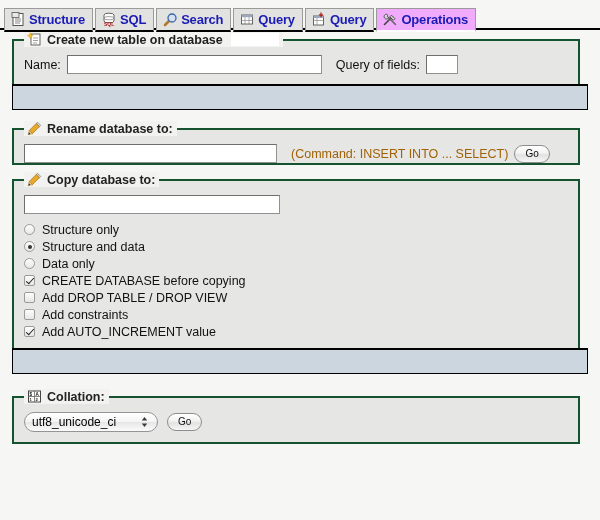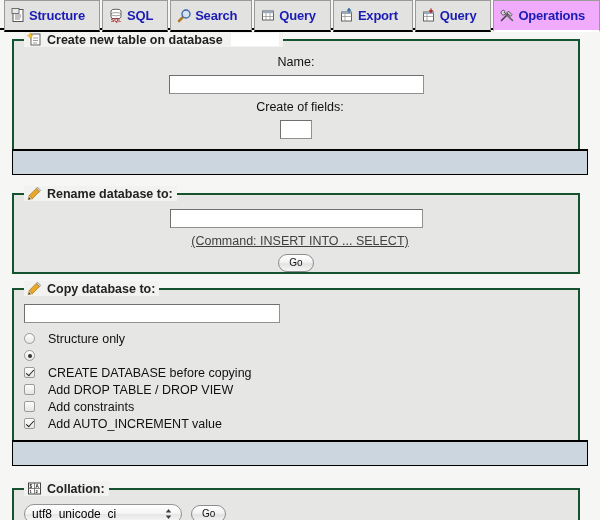--- a/index.html
+++ b/index.html
@@ -36,22 +36,22 @@
     display: flex;
     align-items: flex-end;
     position: relative;
     z-index: 3;
     height: 100%;
   }
   .tab {
     display: flex;
     align-items: center;
     gap: 3px;
-    height: 32px;
-    padding: 0 14px 0 6px;
+    height: 24px;
+    padding: 0 7px 0 6px;
     box-sizing: border-box;
     background: #e2e2e0;
     border: 1px solid #9a9a98;
     border-bottom: 2px solid #000;
     margin-right: 2px;
     font-weight: bold;
     font-size: 13px;
     color: #1b1bb5;
     white-space: nowrap;
     cursor: pointer;
@@ -102,61 +102,61 @@
   .fs-footer {
     margin: 0 12px 0 12px;
     height: 26px;
     background: #ccd6de;
     border: 1px solid #000;
     border-top: 2px solid #000;
     box-sizing: border-box;
   }
 
   
-  .row { display: flex; align-items: center; gap: 6px; flex-direction: column; }
+  .row { display: flex; align-items: center; gap: 6px; }
   .lbl { font-size: 12.5px; color: #111; }
   input.txt {
     font-family: "Liberation Sans", sans-serif;
     font-size: 12px;
     height: 19px;
     box-sizing: border-box;
     border: 1px solid #919191;
     border-top-color: #6f6f6f;
     border-left-color: #6f6f6f;
     background: #fff;
     padding: 1px 3px;
     color: #000;
   }
   .w-name { width: 255px; }
   .w-num  { width: 32px; }
   .w-rename { width: 253px; }
   .w-copy { width: 256px; }
 
-  .cmdtext { font-size: 12.5px; color: #404040; margin-left: 8px; text-decoration: underline; }
+  .cmdtext { font-size: 12.5px; color: #a16207; margin-left: 8px; }
 
   .gobtn {
     font-family: "Liberation Sans", sans-serif;
     font-size: 10px;
     color: #111;
     background: linear-gradient(to bottom, #ffffff 0%, #f2f2f2 45%, #e2e2e2 55%, #f6f6f6 100%);
     border: 1px solid #8d8d8d;
     border-radius: 9px;
     padding: 1px 10px 2px 10px;
     height: 18px;
     line-height: 14px;
     box-sizing: border-box;
     cursor: pointer;
   }
 
   
   .optlist { margin-top: 7px; }
   .opt {
     display: flex;
     align-items: center;
-    gap: 13px;
+    gap: 7px;
     height: 17px;
     font-size: 12.5px;
     color: #111;
     cursor: pointer;
   }
   .radio {
     width: 11px; height: 11px; border-radius: 50%;
     border: 1px solid #9b9b9b;
     background: linear-gradient(to bottom, #fdfdfd, #e8e8e8);
     box-sizing: border-box;
@@ -187,21 +187,21 @@
     width: 3px; height: 7px;
     border: solid #1a1a1a;
     border-width: 0 1.6px 1.6px 0;
     transform: rotate(42deg);
   }
 
   
   .selwrap {
     position: relative;
     display: inline-block;
-    width: 158px;
+    width: 134px;
     height: 20px;
   }
   .selwrap select {
     appearance: none;
     -webkit-appearance: none;
     font-family: "Liberation Sans", sans-serif;
     font-size: 12px;
     width: 100%;
     height: 100%;
     box-sizing: border-box;
@@ -269,32 +269,20 @@
           <rect x="1.5" y="3" width="11" height="9" fill="#fff" stroke="#555" stroke-width="0.9"></rect>
           <rect x="1.5" y="3" width="11" height="2.2" fill="#9aa8bb"></rect>
           <line x1="5" y1="5.2" x2="5" y2="12" stroke="#888" stroke-width="0.7"></line>
           <line x1="9" y1="5.2" x2="9" y2="12" stroke="#888" stroke-width="0.7"></line>
           <line x1="1.5" y1="8.5" x2="12.5" y2="8.5" stroke="#888" stroke-width="0.7"></line>
         </svg>
       </span>
       <span class="tab-label">Query</span>
     </div>
 
-    <div class="tab">
-      <span class="ic">
-        <svg width="15" height="15" viewBox="0 0 15 15">
-          <rect x="1.5" y="4" width="10" height="9" fill="#fff" stroke="#555" stroke-width="0.9"></rect>
-          <rect x="1.5" y="4" width="10" height="2" fill="#9aa8bb"></rect>
-          <line x1="1.5" y1="8.5" x2="11.5" y2="8.5" stroke="#888" stroke-width="0.7"></line>
-          <line x1="5" y1="6" x2="5" y2="13" stroke="#888" stroke-width="0.7"></line>
-          <path d="M9 0.5 v4 M7.3 2.6 L9 0.7 L10.7 2.6" stroke="#2a6aa8" stroke-width="1.3" fill="none"></path>
-        </svg>
-      </span>
-      <span class="tab-label">Export</span>
-    </div>
 
     <div class="tab">
       <span class="ic">
         <svg width="15" height="15" viewBox="0 0 15 15">
           <rect x="1.5" y="4" width="10" height="9" fill="#fff" stroke="#555" stroke-width="0.9"></rect>
           <rect x="1.5" y="4" width="10" height="2" fill="#9aa8bb"></rect>
           <line x1="1.5" y1="8.5" x2="11.5" y2="8.5" stroke="#888" stroke-width="0.7"></line>
           <line x1="5" y1="6" x2="5" y2="13" stroke="#888" stroke-width="0.7"></line>
           <path d="M9 0.5 v4 M7.3 2.4 L9 4.3 L10.7 2.4" stroke="#b02020" stroke-width="1.3" fill="none"></path>
         </svg>
@@ -329,21 +317,21 @@
         <path d="M3.2 0.6 l0.9 2.1 2.1 0.9 -2.1 0.9 -0.9 2.1 -0.9 -2.1 -2.1 -0.9 2.1 -0.9 z" fill="#f2c230" stroke="#c89a18" stroke-width="0.4"></path>
       </svg>
     </span>
     <span>Create new table on database</span>
     <span class="legend-dbname"></span>
   </div>
 
   <div class="row" style="margin-top:4px;">
     <span class="lbl">Name:</span>
     <input class="txt w-name" type="text" value="" style="">
-    <span class="lbl" style="margin-left:8px;">Create of fields:</span>
+    <span class="lbl" style="margin-left:8px;">Query of fields:</span>
     <input class="txt w-num" type="text" value="" style="">
   </div>
 </fieldset>
 <div class="fs-footer"></div>
 
 <fieldset class="fs" style="margin-top:18px;">
   <div class="legend">
     <span class="ic">
       <svg width="15" height="15" viewBox="0 0 15 15">
         <path d="M10.5 1.2 l3.2 3.2 -1.3 1.3 -3.2 -3.2 z" fill="#d8d8d8" stroke="#777" stroke-width="0.7"></path>
@@ -381,22 +369,27 @@
 
   <div class="optlist">
 
     <label class="opt">
       <span class="radio"></span>
       <span>Structure only</span>
     </label>
 
     <label class="opt">
       <span class="radio on"></span>
-    </label>
-
+      <span>Structure and data</span>
+    </label>
+
+    <label class="opt">
+      <span class="radio"></span>
+      <span>Data only</span>
+    </label>
 
     <label class="opt">
       <span class="check on"></span>
       <span>CREATE DATABASE before copying</span>
     </label>
 
     <label class="opt">
       <span class="check"></span>
       <span>Add DROP TABLE / DROP VIEW</span>
     </label>

